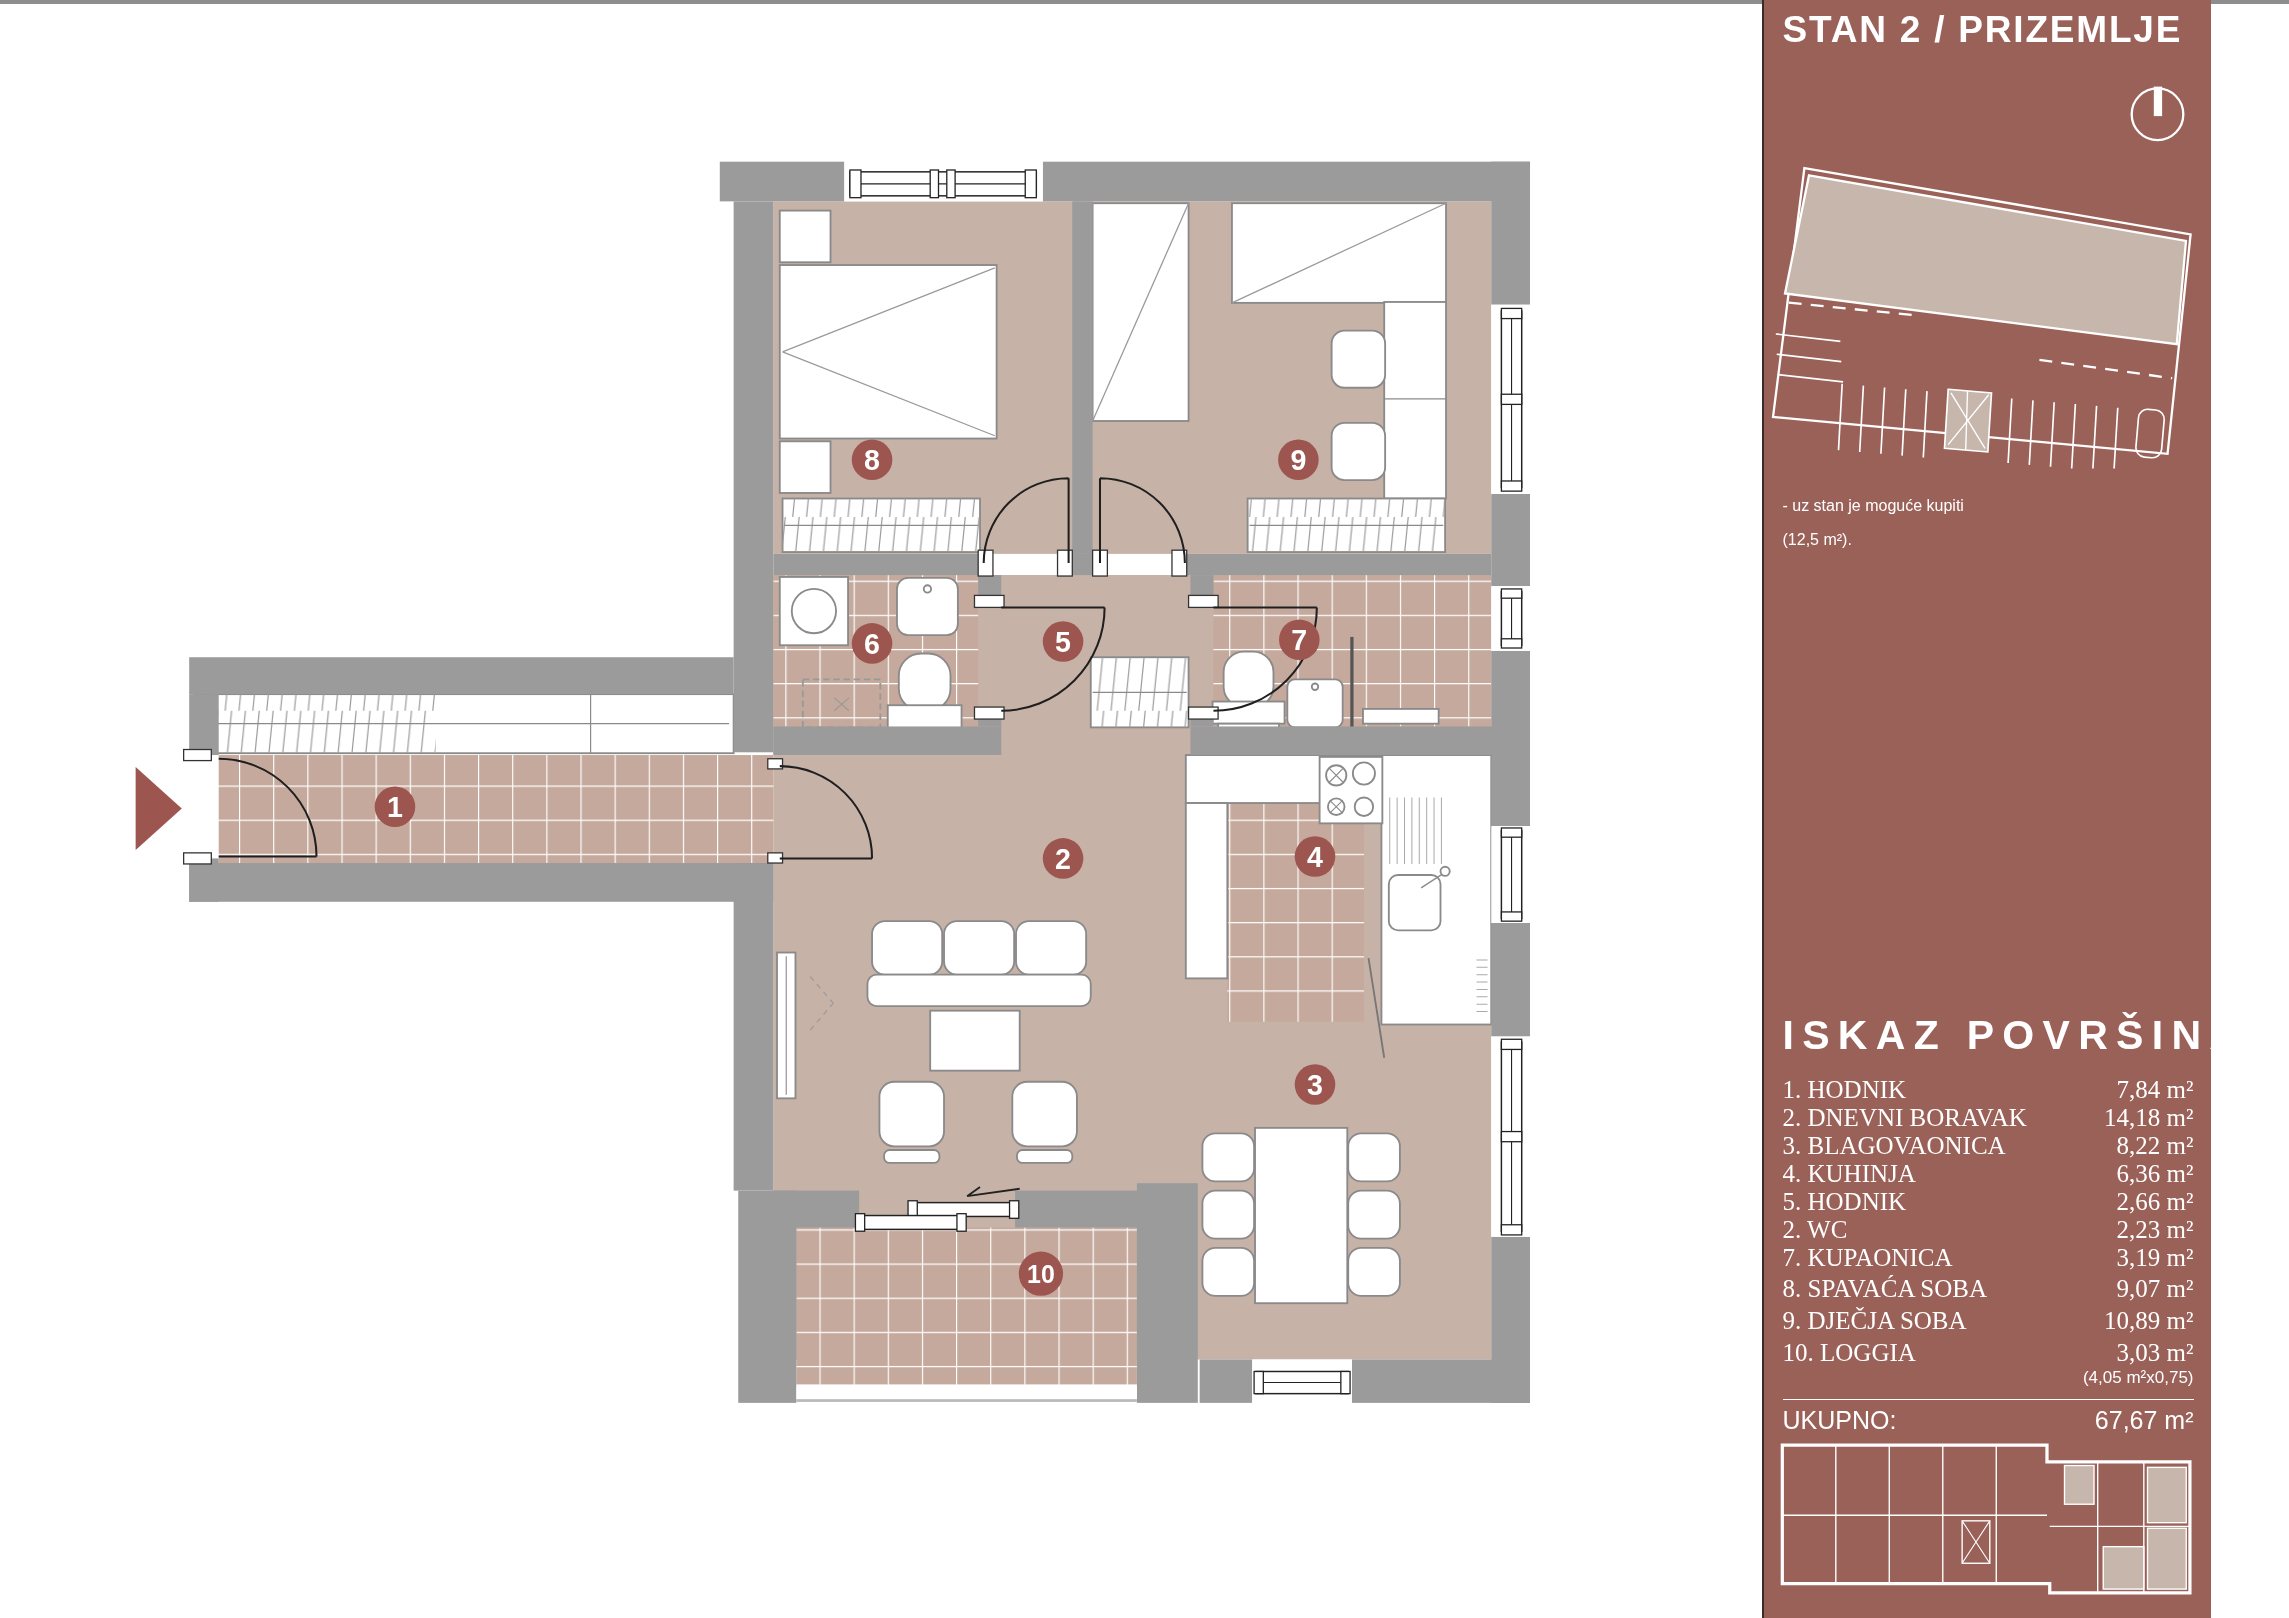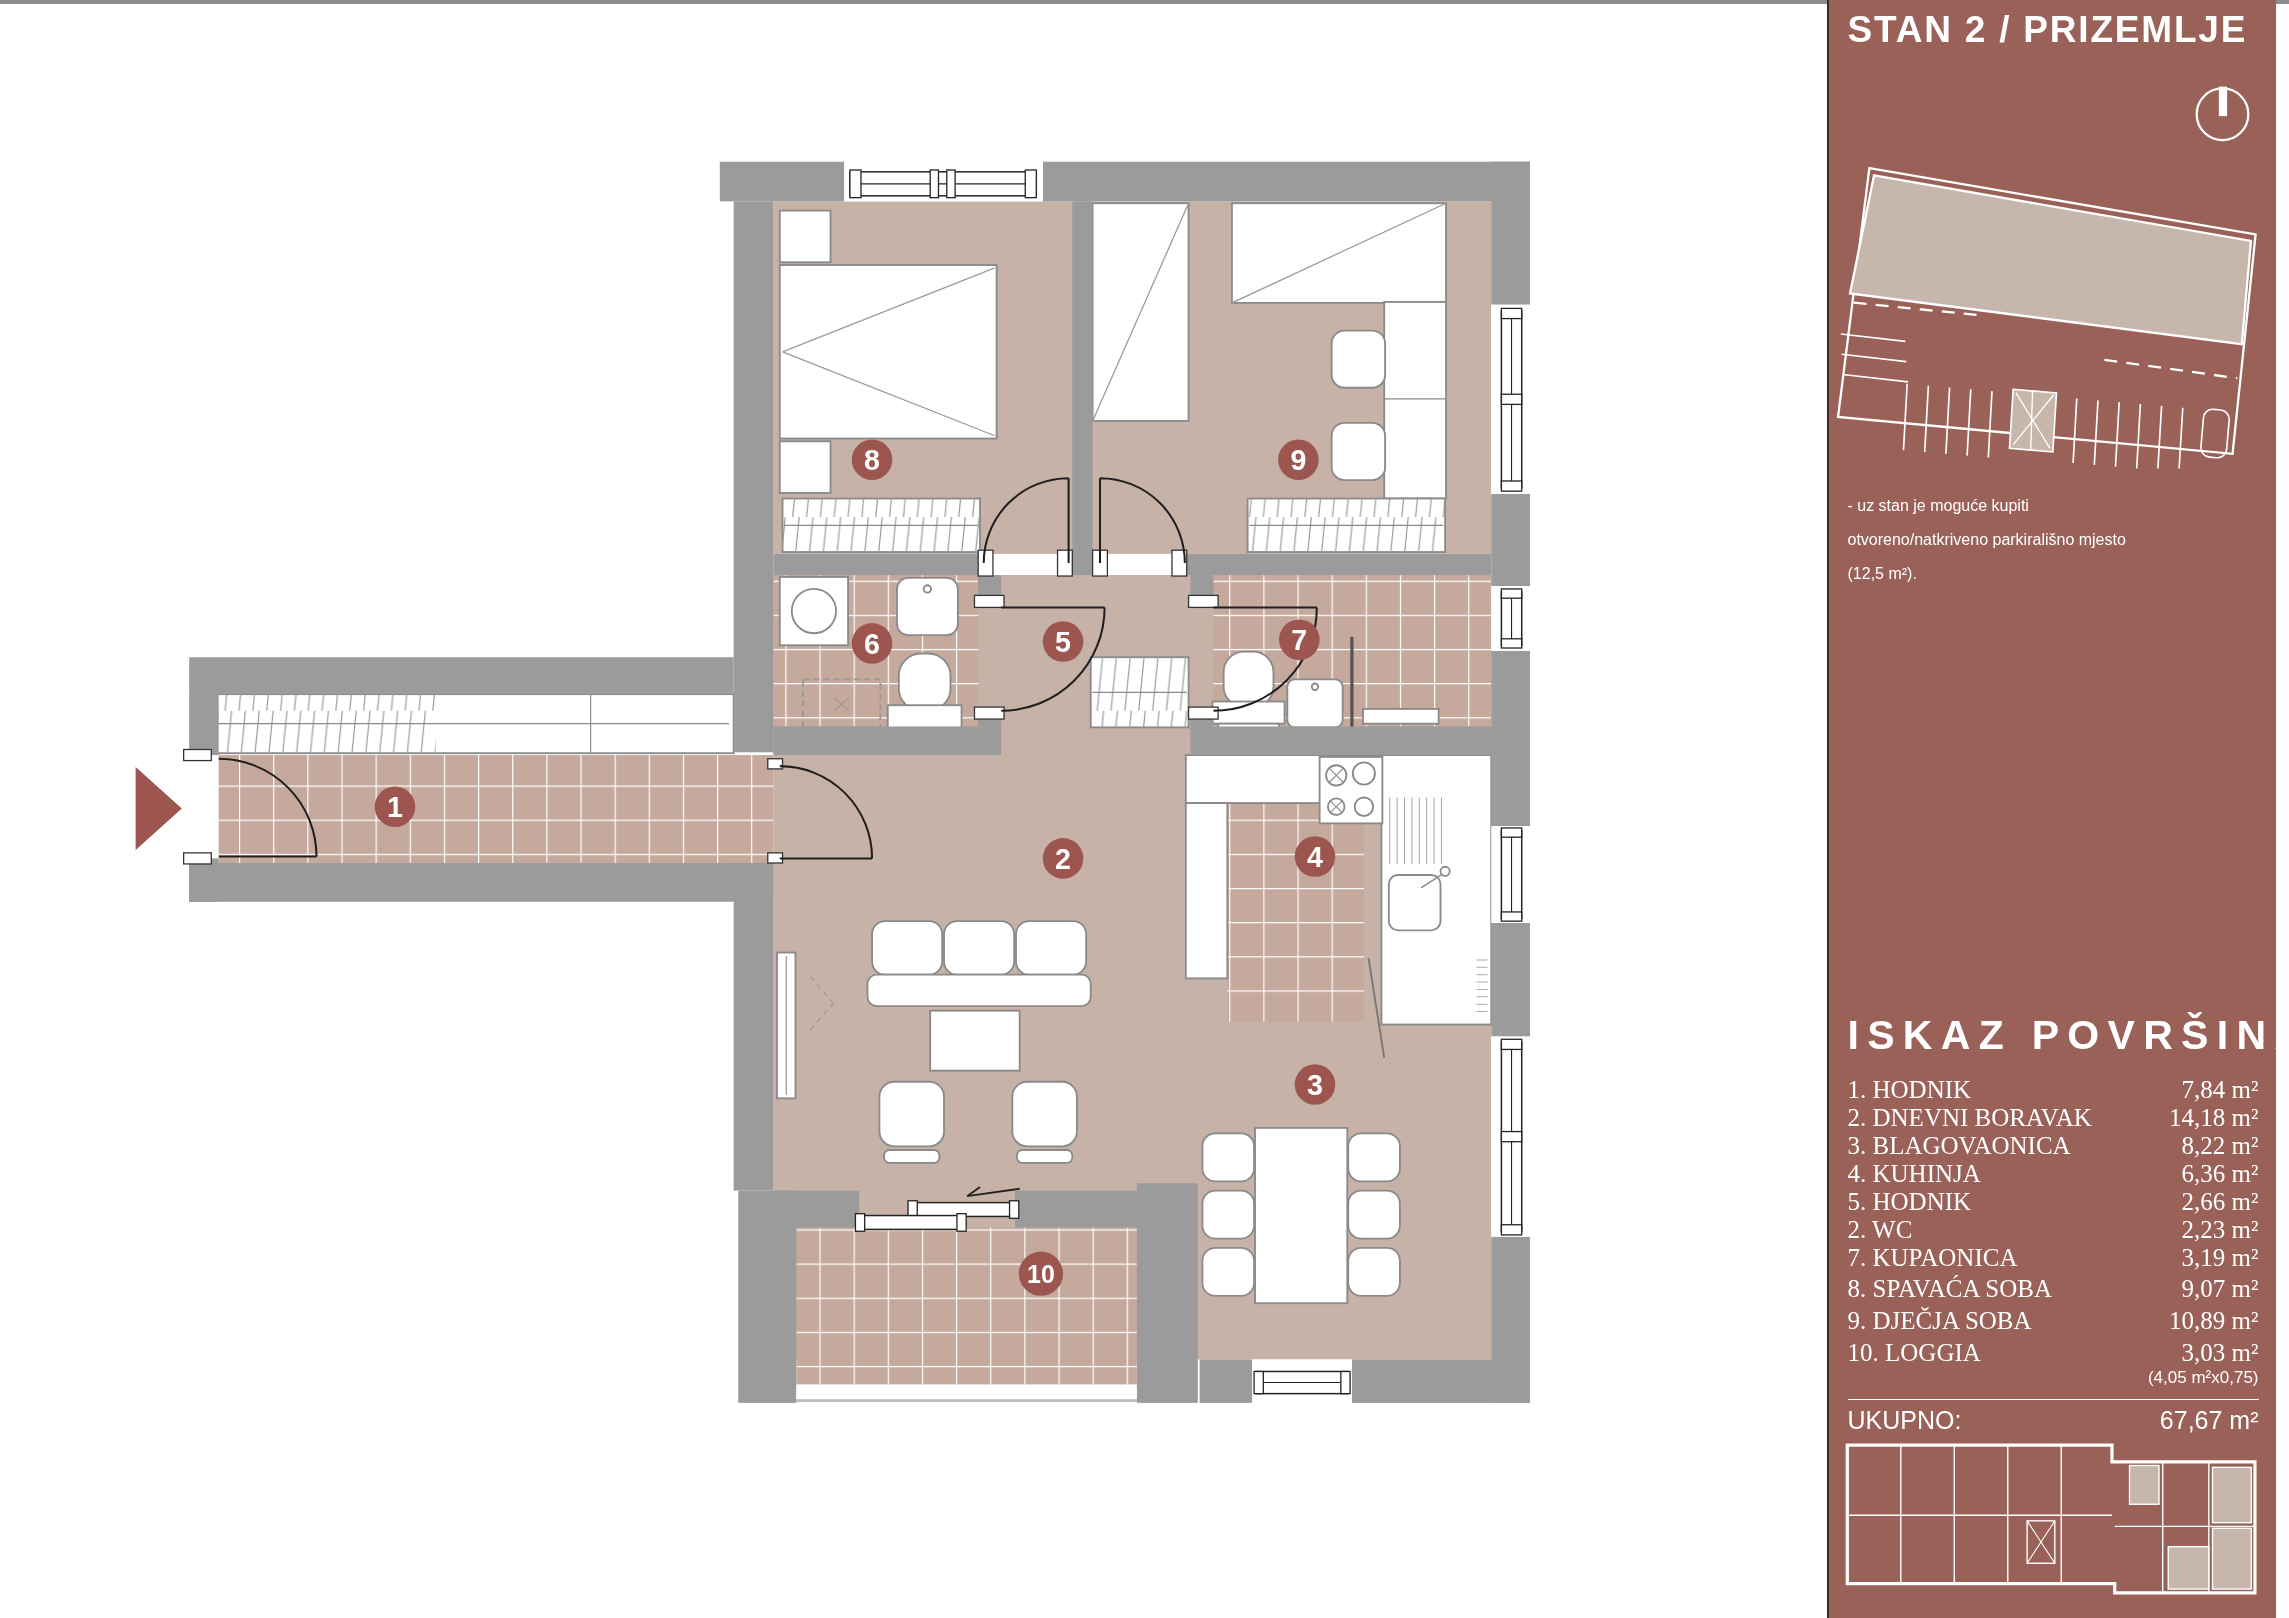--- a/index.html
+++ b/index.html
@@ -4,21 +4,21 @@
 <style>
   html,body{margin:0;padding:0;}
   body{
     width:2290px;height:1619px;background:#ffffff;
     font-family:"Liberation Sans",sans-serif;
     position:relative;overflow:hidden;
   }
   .topline{position:absolute;top:0;left:0;width:2290px;height:3.7px;background:#8d8d8d;}
   #plan-wrap{position:absolute;left:0;top:0;width:1841px;height:1619px;}
   #sidebar{
-    position:absolute;left:1827px;top:0;width:449px;height:1619px;
+    position:absolute;left:1762px;top:0;width:449px;height:1619px;
     background:#9a6159;color:#ffffff;border-left:2.8px solid #3a2a28;box-sizing:border-box;
   }
   .sb-title{position:absolute;left:18.5px;top:9.2px;font-size:37px;font-weight:bold;
     letter-spacing:1.8px;white-space:nowrap;}
   .north{position:absolute;right:24px;top:79px;width:59px;height:65px;}
   .siteplan{position:absolute;left:5.5px;top:157px;}
   .note{position:absolute;left:18.5px;top:489px;font-size:16px;line-height:34px;width:411px;}
   .areas{position:absolute;left:18.5px;top:1012px;width:411px;}
   .areas h2{font-size:41px;font-weight:bold;letter-spacing:8.3px;margin:0 0 16.6px 0;white-space:nowrap;}
   .row{display:flex;justify-content:space-between;font-size:25px;height:28px;font-family:Liberation Serif, serif;}
@@ -311,21 +311,20 @@
       <path stroke-width="1.8" d="M78,246 L74,318 M101,248 L97,320 M124,250 L120,322 M147,252 L143,324 M170,254 L166,326"></path>
       <path stroke-width="1.8" d="M262,262 L258,332 M285,264 L281,334 M308,266 L304,336 M331,268 L327,338 M354,270 L350,338 M377,272 L373,338"></path>
       <polygon points="193,252 240,256 236,320 189,316" fill="#c6b6ab" stroke-width="1.8"></polygon>
       <path stroke-width="1.5" d="M196,256 L233,316 M237,258 L193,312 M214,254 L212,318"></path>
       <rect x="398" y="274" width="28" height="52" rx="10" stroke-width="1.8" transform="rotate(5 412 300)"></rect>
     </g>
   </svg>
 
   <div class="note">
     <div>- uz stan je moguće kupiti</div>
-    <div>otvoreno/natkriveno parkirališno mjesto</div>
     <div>(12,5 m²).</div>
   </div>
 
   <div class="areas">
     <h2>ISKAZ POVRŠINA:</h2>
     <div class="row">
         <span>1. HODNIK</span>
         <span>7,84 m²</span>
       </div>
     <div class="row">

